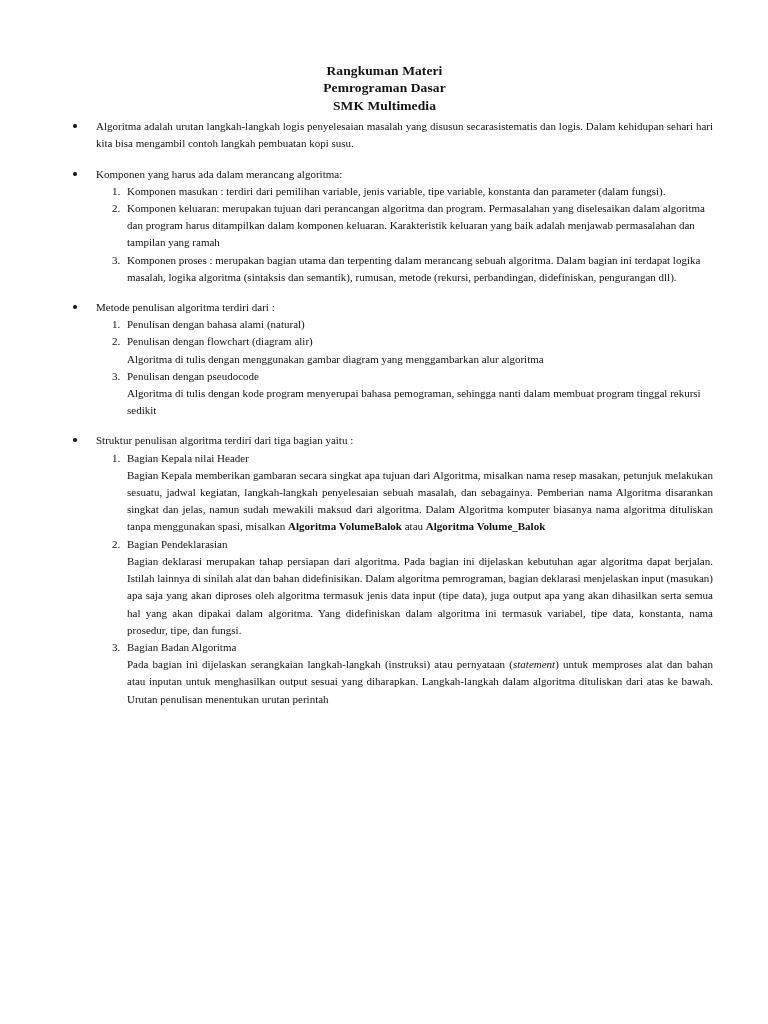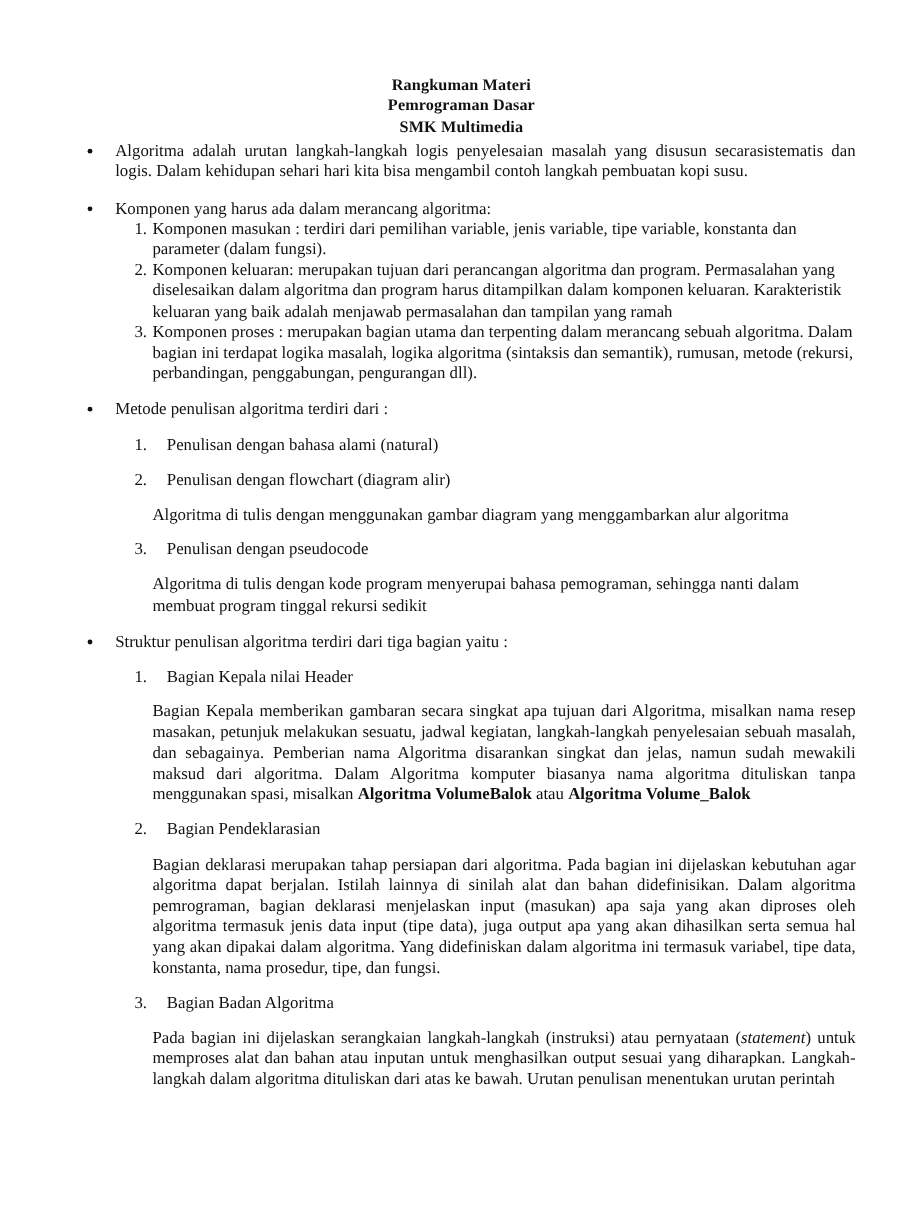--- a/index.html
+++ b/index.html
@@ -33,21 +33,21 @@
     line-height: 17.4px;
     letter-spacing: 0.1px;
     margin: 0 0 4px 0;
   }
   .doc-title .title-line {
     display: block;
   }
 
   
   .blk {
-    font-size: 14px;
+    font-size: 11px;
     line-height: 17.2px;
     font-family: Liberation Serif, serif;
   }
 
   
   .section {
     position: relative;
     margin: 0 0 13px 0;
     padding-left: 40px;          
   }
@@ -80,21 +80,21 @@
     margin: 0;
   }
   ol.numlist > li > .num {
     position: absolute;
     left: 16px;
     top: 0;
     width: 16px;
     text-align: left;
   }
   .item-head {
-    margin: 12px;
+    margin: 0;
   }
   .item-body {
     margin: 0;
   }
   .item-body.justify {
     text-align: justify;
     text-justify: inter-word;
   }
   .gap-before {
     margin-top: 15px;
@@ -126,21 +126,21 @@
       <li>
         <span class="num">1.</span>
         <p class="item-body">Komponen masukan : terdiri dari pemilihan variable, jenis variable, tipe variable, konstanta dan parameter (dalam fungsi).</p>
       </li>
       <li>
         <span class="num">2.</span>
         <p class="item-body">Komponen keluaran: merupakan tujuan dari perancangan algoritma dan program. Permasalahan yang diselesaikan dalam algoritma dan program harus ditampilkan dalam komponen keluaran. Karakteristik keluaran yang baik adalah menjawab permasalahan dan tampilan yang ramah</p>
       </li>
       <li>
         <span class="num">3.</span>
-        <p class="item-body">Komponen proses : merupakan bagian utama dan terpenting dalam merancang sebuah algoritma. Dalam bagian ini terdapat logika masalah, logika algoritma (sintaksis dan semantik), rumusan, metode (rekursi, perbandingan, penggabungan, pengurangan dll).</p>
+        <p class="item-body">Komponen proses : merupakan bagian utama dan terpenting dalam merancang sebuah algoritma. Dalam bagian ini terdapat logika masalah, logika algoritma (sintaksis dan semantik), rumusan, metode (rekursi, perbandingan, didefiniskan, pengurangan dll).</p>
       </li>
     </ol>
   </div>
 
   <div class="section blk">
     <span class="bullet-dot"></span>
     <p class="lead">Metode penulisan algoritma terdiri dari :</p>
     <ol class="numlist">
       <li>
         <span class="num">1.</span>

